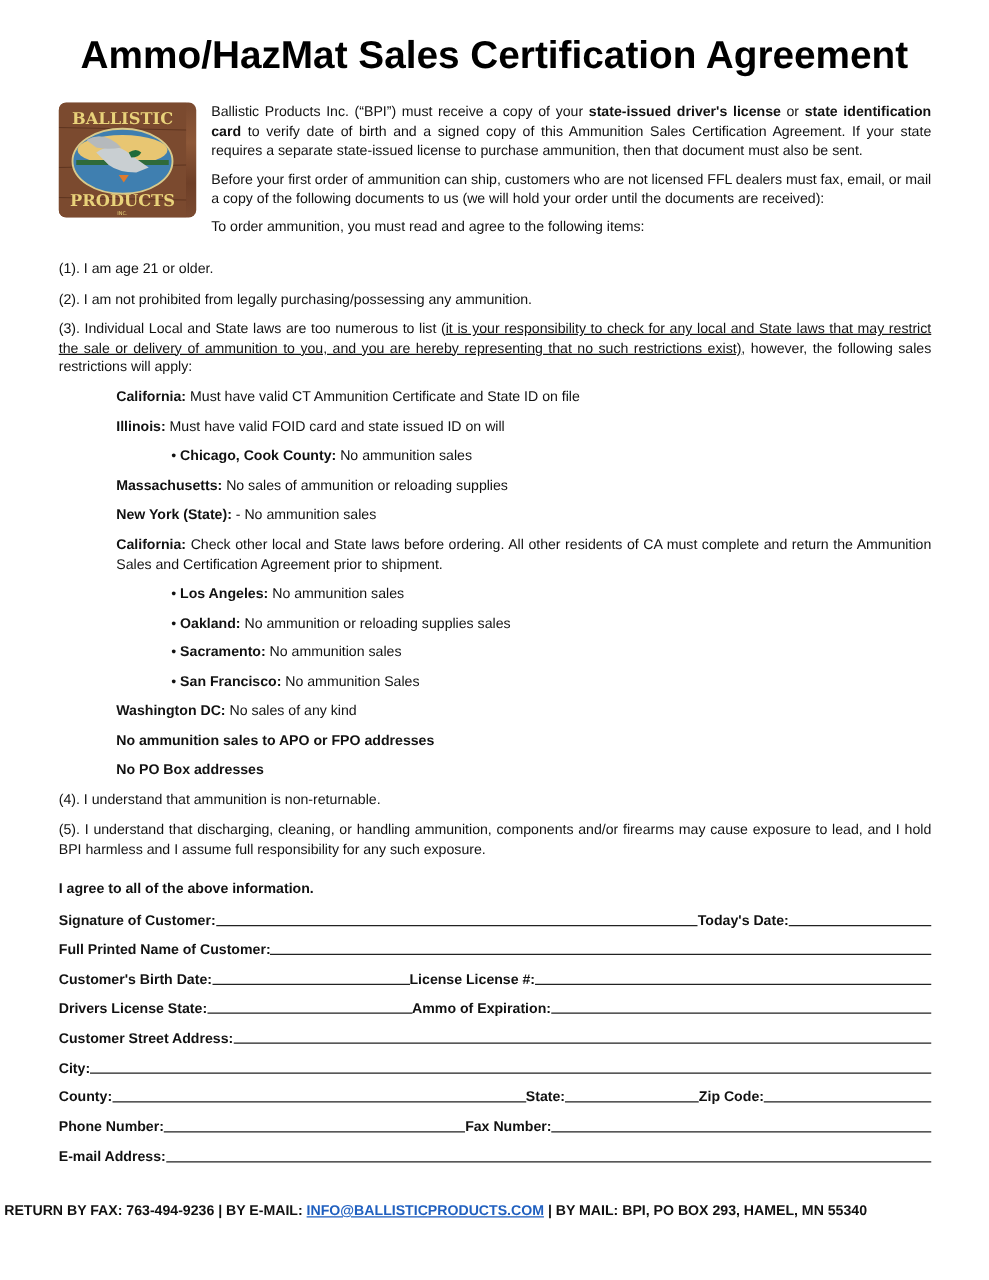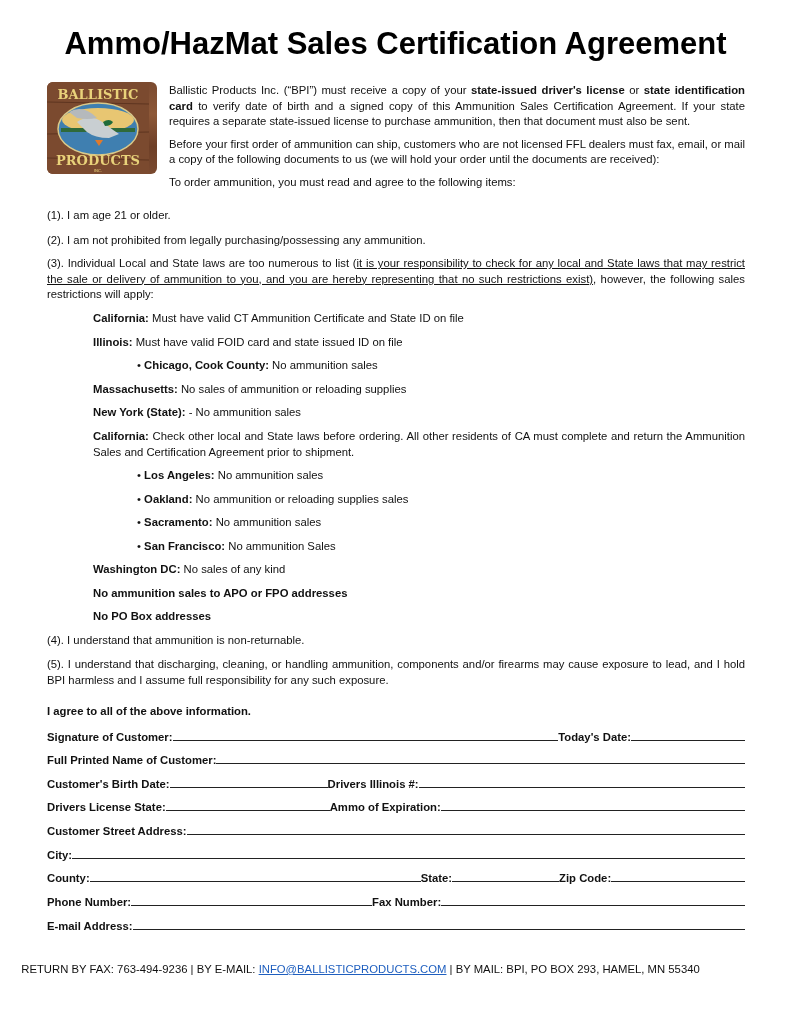--- a/index.html
+++ b/index.html
@@ -39,21 +39,21 @@
       position: absolute; left: 47px; width: 698px; height: 16px;
       font-size: 11.3px; font-weight: bold; display: flex; align-items: flex-end;
     }
     .form-row .lbl { white-space: nowrap; }
     .form-row .line {
       border-bottom: 1px solid #222; height: 12px; margin-bottom: 2px;
     }
     .form-row .grow { flex: 1; }
     .footer {
       position: absolute; left: 0; width: 697px; top: 963px; text-align: center;
-      font-size: 11.3px; font-weight: normal; color: #111; margin-left: 12px;
+      font-size: 11.3px; font-weight: bold; color: #111;
     }
     .footer a { color: #1f5fbf; text-decoration: underline; }
   </style>
 </head>
 <body>
 
 <div class="title">Ammo/HazMat Sales Certification Agreement</div>
 
 <div class="logo">
   <svg width="102" height="92" viewBox="0 0 102 92">
@@ -79,21 +79,21 @@
   <p>Before your first order of ammunition can ship, customers who are not licensed FFL dealers must fax, email, or mail a copy of the following documents to us (we will hold your order until the documents are received):</p>
   <p class="last">To order ammunition, you must read and agree to the following items:</p>
 </div>
 
 <div class="main">
   <p class="item" style="top:0px">(1). I am age 21 or older.</p>
   <p class="item" style="top:25px">(2). I am not prohibited from legally purchasing/possessing any ammunition.</p>
   <p class="item just" style="top:48px"><span>(3). Individual Local and State laws are too numerous to list (</span><span class="ul">it is your responsibility to check for any local and State laws that may restrict the sale or delivery of ammunition to you, and you are hereby representing that no such restrictions exist)</span><span>, however, the following sales restrictions will apply:</span></p>
 
   <p class="item ind1" style="top:103px"><b>California:</b><span>  Must have valid CT Ammunition Certificate and State ID on file</span></p>
-  <p class="item ind1" style="top:127px"><b>Illinois:</b><span> Must have valid FOID card and state issued ID on file</span></p>
+  <p class="item ind1" style="top:127px"><b>Illinois:</b><span> Must have valid FOID card and state issued ID on will</span></p>
   <p class="item ind2" style="top:150px"><span>• </span><b>Chicago, Cook County:</b><span> No ammunition sales</span></p>
   <p class="item ind1" style="top:174px"><b>Massachusetts:</b><span> No sales of ammunition or reloading supplies</span></p>
   <p class="item ind1" style="top:197px"><b>New York (State):</b><span> - No ammunition sales</span></p>
   <p class="item ind1 just" style="top:221px"><b>California:</b><span> Check other local and State laws before ordering.  All other residents of CA must complete and return the Ammunition Sales and Certification Agreement prior to shipment.</span></p>
   <p class="item ind2" style="top:260px"><span>• </span><b>Los Angeles:</b><span>  No ammunition sales</span></p>
   <p class="item ind2" style="top:284px"><span>• </span><b>Oakland:</b><span>  No ammunition or reloading supplies sales</span></p>
   <p class="item ind2" style="top:307px"><span>• </span><b>Sacramento:</b><span> No ammunition sales</span></p>
   <p class="item ind2" style="top:331px"><span>• </span><b>San Francisco:</b><span> No ammunition Sales</span></p>
   <p class="item ind1" style="top:354px"><b>Washington DC:</b><span> No sales of any kind</span></p>
   <p class="item ind1" style="top:378px"><b>No ammunition sales to APO or FPO addresses</b></p>
@@ -112,21 +112,21 @@
 </div>
 
 <div class="form-row" style="top:750px">
   <span class="lbl">Full Printed Name of Customer:</span>
   <span class="line grow"></span>
 </div>
 
 <div class="form-row" style="top:774px">
   <span class="lbl">Customer's Birth Date:</span>
   <span class="line" style="width:158px"></span>
-  <span class="lbl">Drivers Illinois #:</span>
+  <span class="lbl">License License #:</span>
   <span class="line grow"></span>
 </div>
 
 <div class="form-row" style="top:797px">
   <span class="lbl">Drivers License State:</span>
   <span class="line" style="width:164px"></span>
   <span class="lbl">Ammo of Expiration:</span>
   <span class="line grow"></span>
 </div>
 

